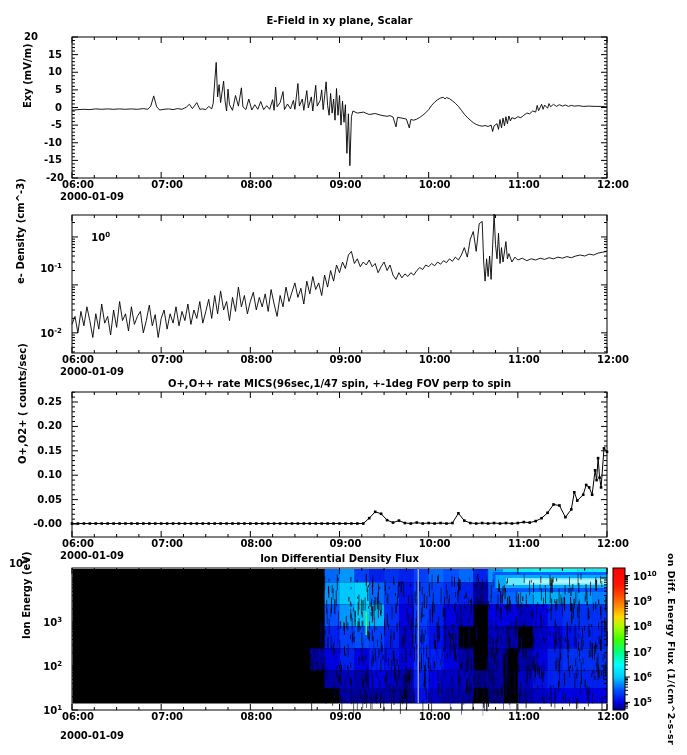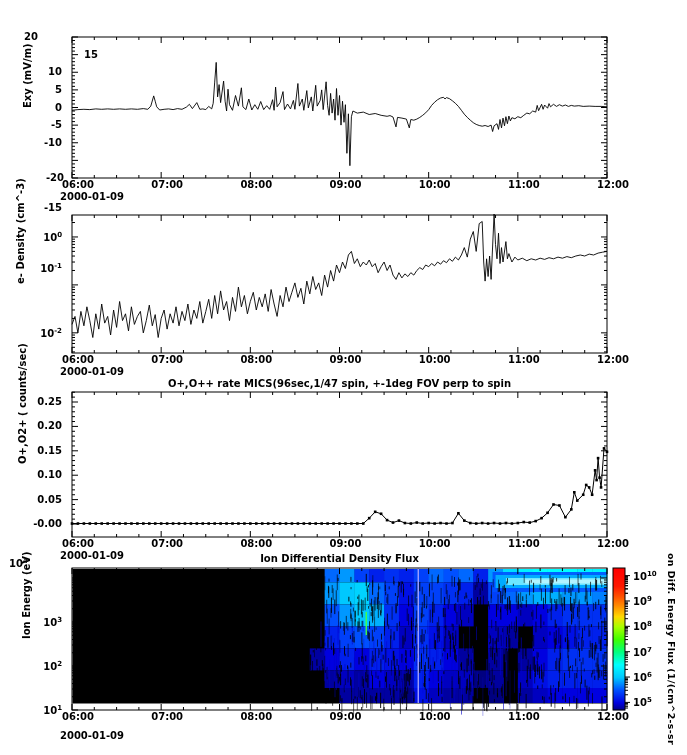--- a/index.html
+++ b/index.html
@@ -1819,54 +1819,55 @@
       <line x1="625" y1="593.3310251099491" x2="628" y2="593.3310251099491" stroke="#000" stroke-width="1"></line>
       <line x1="625" y1="588.86585389818" x2="628" y2="588.86585389818" stroke="#000" stroke-width="1"></line>
       <line x1="625" y1="585.6977645056124" x2="628" y2="585.6977645056124" stroke="#000" stroke-width="1"></line>
       <line x1="625" y1="583.2404034614796" x2="628" y2="583.2404034614796" stroke="#000" stroke-width="1"></line>
       <line x1="625" y1="581.2325932938434" x2="628" y2="581.2325932938434" stroke="#000" stroke-width="1"></line>
       <line x1="625" y1="579.5350139853527" x2="628" y2="579.5350139853527" stroke="#000" stroke-width="1"></line>
       <line x1="625" y1="578.0645039012758" x2="628" y2="578.0645039012758" stroke="#000" stroke-width="1"></line>
       <line x1="625" y1="576.7674220820743" x2="628" y2="576.7674220820743" stroke="#000" stroke-width="1"></line>
     </svg>
 
+  <div class="lbl title" style="left:72px;top:15px;width:535px;">E-Field in xy plane, Scalar</div>
   <div class="lbl ylab" style="left:27px;top:108px;">Exy (mV/m)</div>
   <div class="lbl" style="left:60px;top:191px;">2000-01-09</div>
 
   <div class="lbl ylab" style="left:20px;top:284px;">e- Density (cm^-3)</div>
   <div class="lbl" style="left:60px;top:366px;">2000-01-09</div>
 
   <div class="lbl title" style="left:72px;top:378px;width:535px;">O+,O++ rate MICS(96sec,1/47 spin, +-1deg FOV perp to spin</div>
   <div class="lbl ylab" style="left:22px;top:464px;">O+,O2+ ( counts/sec)</div>
   <div class="lbl" style="left:60px;top:550px;">2000-01-09</div>
 
   <div class="lbl title" style="left:72px;top:553px;width:535px;">Ion Differential Density Flux</div>
   <div class="lbl ylab" style="left:26px;top:639px;">Ion Energy (eV)</div>
   <div class="lbl" style="left:60px;top:730px;">2000-01-09</div>
 
   <div class="cbarlab" style="left:666px;top:553px;">on Diff. Energy Flux (1/(cm^2-s-sr</div>
 
   <div id="ticks">
       <div class="tick" style="left: 0px; top: 32px; width: 62px; text-align: center;">20</div>
-      <div class="tick" style="left: 0px; top: 49.625px; width: 62px; text-align: right; padding-left: 36px;">15</div>
+      <div class="tick" style="left: 0px; top: 49.625px; width: 62px; text-align: right;">15</div>
       <div class="tick" style="left: 0px; top: 67.25px; width: 62px; text-align: right;">10</div>
       <div class="tick" style="left: 0px; top: 84.875px; width: 62px; text-align: right;">5</div>
       <div class="tick" style="left: 0px; top: 102.5px; width: 62px; text-align: right;">0</div>
       <div class="tick" style="left: 0px; top: 120.125px; width: 62px; text-align: right;">-5</div>
       <div class="tick" style="left: 0px; top: 137.75px; width: 62px; text-align: right;">-10</div>
-      <div class="tick" style="left: 0px; top: 155.375px; width: 62px; text-align: right; margin-top: 48px;">-15</div>
+      <div class="tick" style="left: 0px; top: 155.375px; width: 62px; text-align: right;">-15</div>
       <div class="tick" style="left: 0px; top: 173px; width: 64px; text-align: right;">-20</div>
       <div class="tick" style="left: 48px; top: 180px; width: 60px; text-align: center;">06:00</div>
       <div class="tick" style="left: 137.167px; top: 180px; width: 60px; text-align: center;">07:00</div>
       <div class="tick" style="left: 226.333px; top: 180px; width: 60px; text-align: center;">08:00</div>
       <div class="tick" style="left: 315.5px; top: 180px; width: 60px; text-align: center;">09:00</div>
       <div class="tick" style="left: 404.667px; top: 180px; width: 60px; text-align: center;">10:00</div>
       <div class="tick" style="left: 493.833px; top: 180px; width: 60px; text-align: center;">11:00</div>
       <div class="tick" style="left: 583px; top: 180px; width: 60px; text-align: center;">12:00</div>
-      <div class="tick" style="left: 0px; top: 231.955px; width: 62px; text-align: right;"><span>10</span><sup>0</sup></div>
+      <div class="tick" style="left: 0px; top: 231.955px; width: 62px; text-align: right; padding-left: 48px;"><span>10</span><sup>0</sup></div>
       <div class="tick" style="left: 0px; top: 263px; width: 62px; text-align: right;"><span>10</span><sup>-1</sup></div>
       <div class="tick" style="left: 0px; top: 327.851px; width: 62px; text-align: right;"><span>10</span><sup>-2</sup></div>
       <div class="tick" style="left: 48px; top: 355px; width: 60px; text-align: center;">06:00</div>
       <div class="tick" style="left: 137.167px; top: 355px; width: 60px; text-align: center;">07:00</div>
       <div class="tick" style="left: 226.333px; top: 355px; width: 60px; text-align: center;">08:00</div>
       <div class="tick" style="left: 315.5px; top: 355px; width: 60px; text-align: center;">09:00</div>
       <div class="tick" style="left: 404.667px; top: 355px; width: 60px; text-align: center;">10:00</div>
       <div class="tick" style="left: 493.833px; top: 355px; width: 60px; text-align: center;">11:00</div>
       <div class="tick" style="left: 583px; top: 355px; width: 60px; text-align: center;">12:00</div>
       <div class="tick" style="left: 0px; top: 397.005px; width: 62px; text-align: right;">0.25</div>

